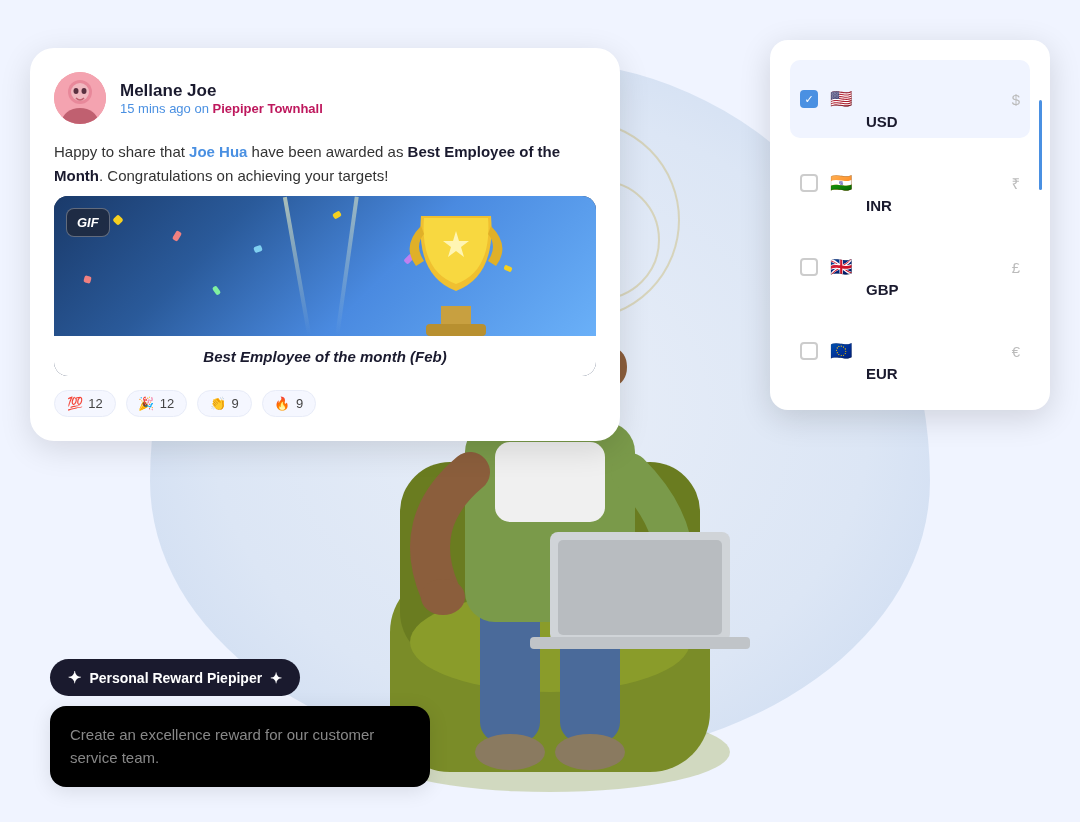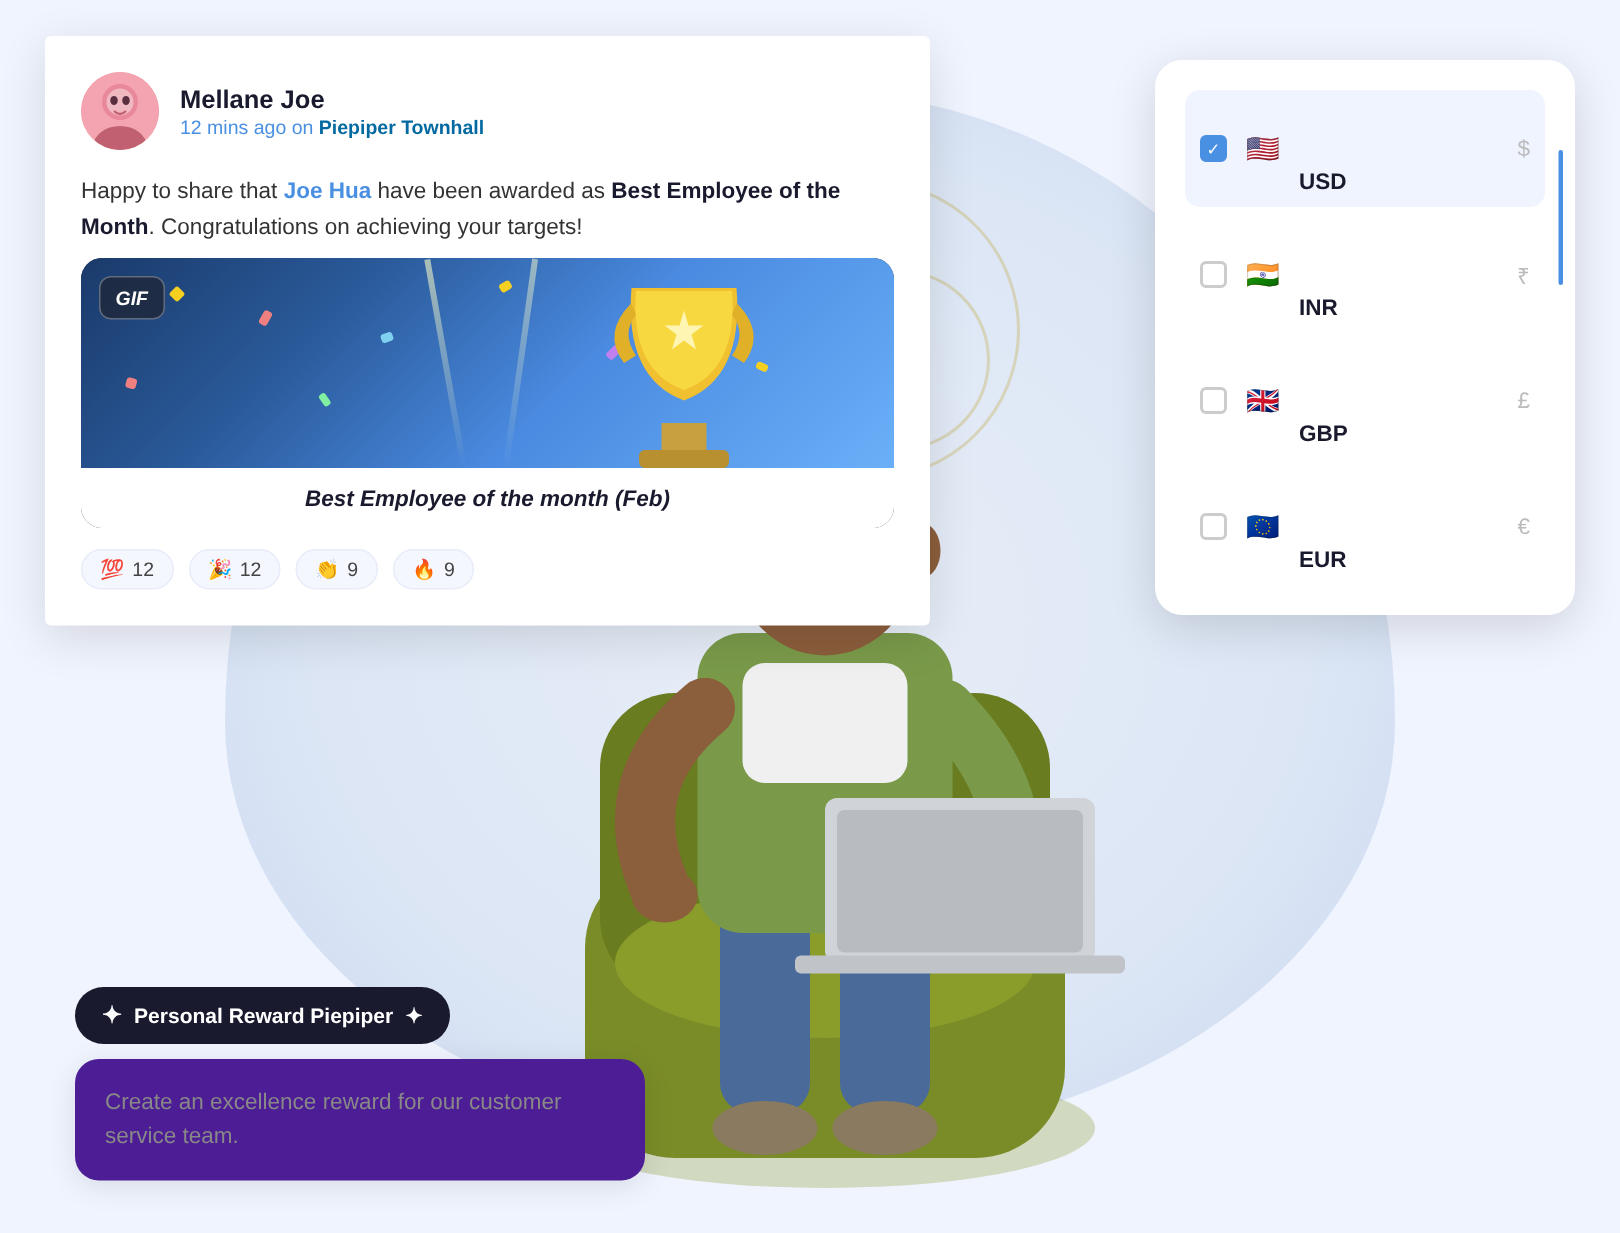--- a/index.html
+++ b/index.html
@@ -27,25 +27,25 @@
       width: 780px;
       height: 700px;
       background: radial-gradient(ellipse at center, #e8eef8 0%, #dce6f5 60%, #c8d8f0 100%);
       border-radius: 50% 50% 50% 50% / 60% 60% 40% 40%;
       z-index: 0;
     }
 
     
     .social-card {
       position: absolute;
-      top: 24px;
+      top: 48px;
       left: 30px;
       width: 590px;
       background: #fff;
-      border-radius: 4px;
+      border-radius: 24px;
       padding: 24px;
       box-shadow: 0 8px 32px rgba(0,0,0,0.12);
       z-index: 10;
     }
 
     .post-header {
       display: flex;
       align-items: center;
       gap: 14px;
       margin-bottom: 16px;
@@ -313,21 +313,21 @@
       font-weight: 600;
       margin-bottom: 10px;
     }
 
     .sparkle-icon {
       font-size: 16px;
     }
 
     .assistant-input {
       width: 380px;
-      background: #4c1d95;
+      background: #000000;
       border-radius: 16px;
       padding: 18px 20px;
       box-shadow: 0 4px 20px rgba(0,0,0,0.10);
       font-size: 15px;
       color: #888;
       line-height: 1.5;
     }
 
     
     .deco-ring {
@@ -440,22 +440,22 @@
           <ellipse cx="26" cy="50" rx="18" ry="14" fill="#c06070"></ellipse>
           <circle cx="26" cy="20" r="9" fill="#f0b8c0"></circle>
           <ellipse cx="22" cy="19" rx="2.5" ry="3" fill="#5a3040"></ellipse>
           <ellipse cx="30" cy="19" rx="2.5" ry="3" fill="#5a3040"></ellipse>
           <path d="M 22 26 Q 26 30 30 26" stroke="#c06070" stroke-width="1.5" fill="none"></path>
         </svg>
       </div>
       <div class="post-meta">
         <span class="post-author">Mellane Joe</span>
         <span class="post-time">
-          <span>12 mins ago on</span>
-          <span style="color:#0369a1; font-weight:600;">Piepiper Townhall</span>
+          <span>15 mins ago on</span>
+          <span style="color:#be185d; font-weight:600;">Piepiper Townhall</span>
         </span>
       </div>
     </div>
 
     <div class="post-text">
       <span>Happy to share that </span><span class="highlight">Joe Hua</span><span> have been awarded as </span><span class="bold">Best Employee of the Month</span><span>. Congratulations on achieving your targets!</span>
     </div>
 
     <div class="trophy-card">
       <div class="trophy-scene">

